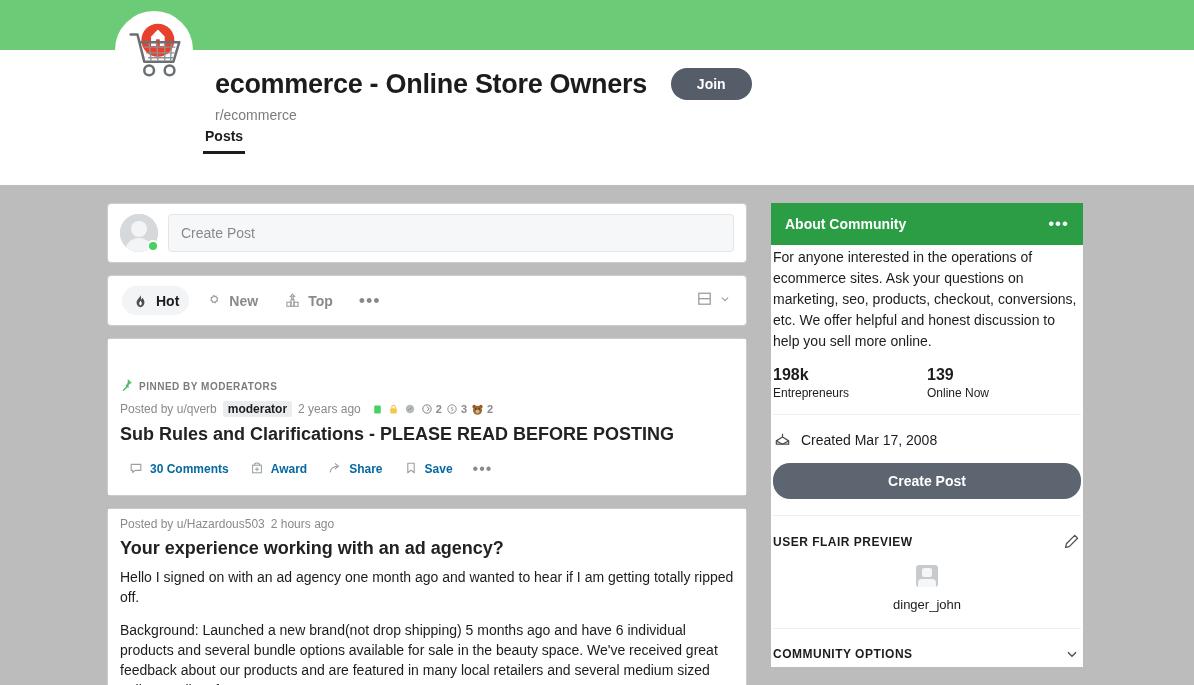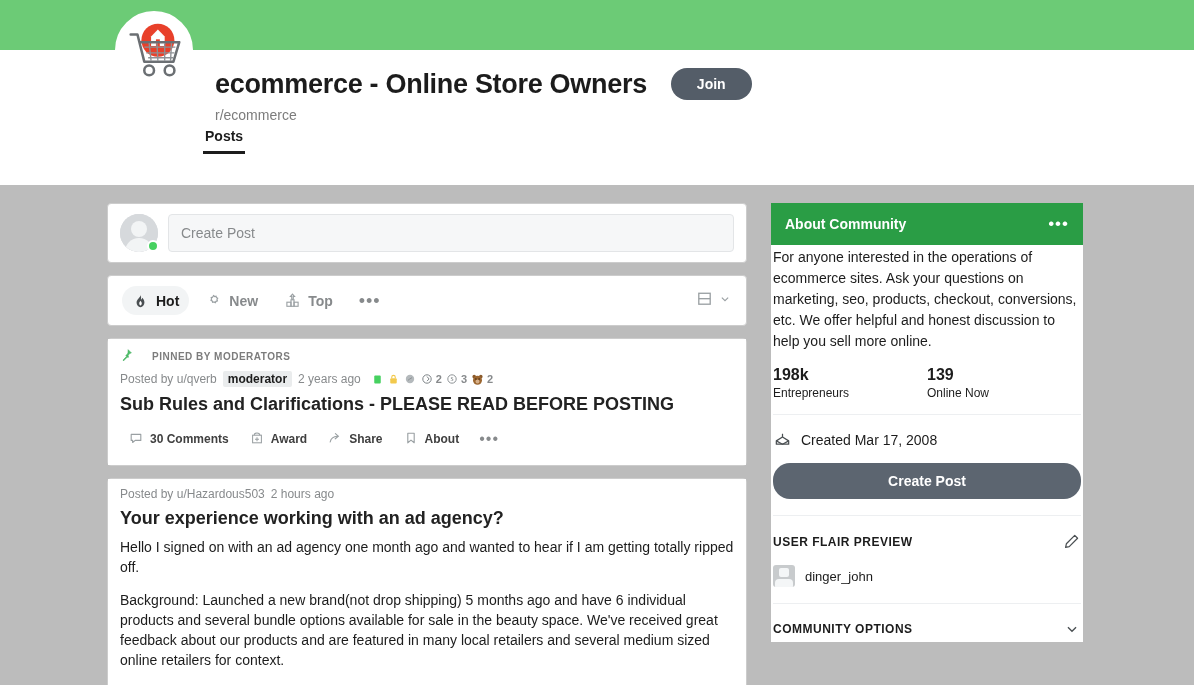--- a/index.html
+++ b/index.html
@@ -102,21 +102,21 @@
   .post { display: flex; background: #ffffff; }
   .votecol {
     width: 44px; flex: none; background: #f8f9fa;
     display: flex; flex-direction: column; align-items: center;
     padding: 10px 0 10px; gap: 4px;
   }
   .votecount { font-size: 12px; font-weight: bold; color: #1c1c1c; }
   .arrow { cursor: pointer; }
   .postbody { flex: 1; padding: 8px 12px 10px; min-width: 0; }
   .pinned-row {
-    display: flex; align-items: center; gap: 19px; margin-bottom: 6px;
+    display: flex; align-items: center; gap: 6px; margin-bottom: 6px; margin-top: 30px;
   }
   .pinned-text {
     font-size: 10px; font-weight: bold; letter-spacing: 0.5px; color: #7c7c7c;
   }
   .meta-row {
     display: flex; align-items: center; gap: 6px; flex-wrap: wrap;
     font-size: 12px; color: #878a8c; margin-bottom: 6px;
   }
   .mod-badge {
     background: #eaeced; color: #1c1c1c; font-weight: bold;
@@ -127,21 +127,21 @@
   .award-count { font-size: 11px; color: #878a8c; font-weight: bold; }
   .post-title {
     font-size: 18px; font-weight: bold; color: #222222; line-height: 1.25;
     margin-bottom: 8px;
   }
   .post-title.small { font-size: 18px; }
   .post-text { font-size: 14px; color: #1c1c1c; line-height: 1.45; margin-bottom: 12px; }
   .actions { display: flex; align-items: center; gap: 4px; }
   .action {
     display: flex; align-items: center; gap: 6px;
-    font-size: 12px; font-weight: bold; color: #404040;
+    font-size: 12px; font-weight: bold; color: #0369a1;
     padding: 6px 8px; border-radius: 3px; cursor: pointer;
   }
   .action-dots { color: #878a8c; font-size: 16px; padding: 0 8px; cursor: pointer; letter-spacing: 1px; }
 
   
   .side-card { background: #ffffff; border-radius: 0; overflow: hidden; }
   .side-head {
     background: #2a9d45; color: #ffffff; padding: 13px 14px;
     display: flex; align-items: center; justify-content: space-between;
   }
@@ -162,21 +162,21 @@
     display: block; width: 100%; margin-top: 12px;
     background: #5c6570; color: #ffffff; border: none; border-radius: 17px;
     padding: 10px 0; font-size: 14px; font-weight: bold; cursor: pointer;
     font-family: "Liberation Sans", sans-serif;
   }
   .flair-head {
     display: flex; align-items: center; justify-content: space-between;
     padding: 16px 0 0;
   }
   .flair-title { font-size: 12px; font-weight: bold; letter-spacing: 0.5px; color: #1c1c1c; }
-  .flair-user { display: flex; align-items: center; gap: 10px; padding: 14px 0 0; }
+  .flair-user { display: flex; align-items: center; gap: 10px; padding: 14px 0 0; flex-direction: column; }
   .flair-avatar {
     width: 22px; height: 22px; border-radius: 3px; background: #c8cbcd;
     position: relative; overflow: hidden; flex: none;
   }
   .flair-avatar .fh { position:absolute; left:6px; top:3px; width:10px; height:9px; background:#f4f6f7; border-radius:2px; }
   .flair-avatar .fb { position:absolute; left:2px; top:14px; width:18px; height:10px; background:#f4f6f7; border-radius:4px 4px 0 0; }
   .flair-name { font-size: 13px; color: #1c1c1c; }
   .options-row {
     display: flex; align-items: center; justify-content: space-between;
     padding: 16px 0 2px;
@@ -385,21 +385,21 @@
                   </svg>
                 </span>
                 <span>Share</span>
               </div>
               <div class="action">
                 <span>
                   <svg width="16" height="16" viewBox="0 0 20 20" fill="none" stroke="#9aa0a3" stroke-width="1.4" stroke-linejoin="round">
                     <path d="M6 4h8v12l-4-3.4L6 16z"></path>
                   </svg>
                 </span>
-                <span>About</span>
+                <span>Save</span>
               </div>
               <div class="action-dots">•••</div>
             </div>
           </div>
         </div>
       </div>
 
       <div class="card">
         <div class="post">
 

